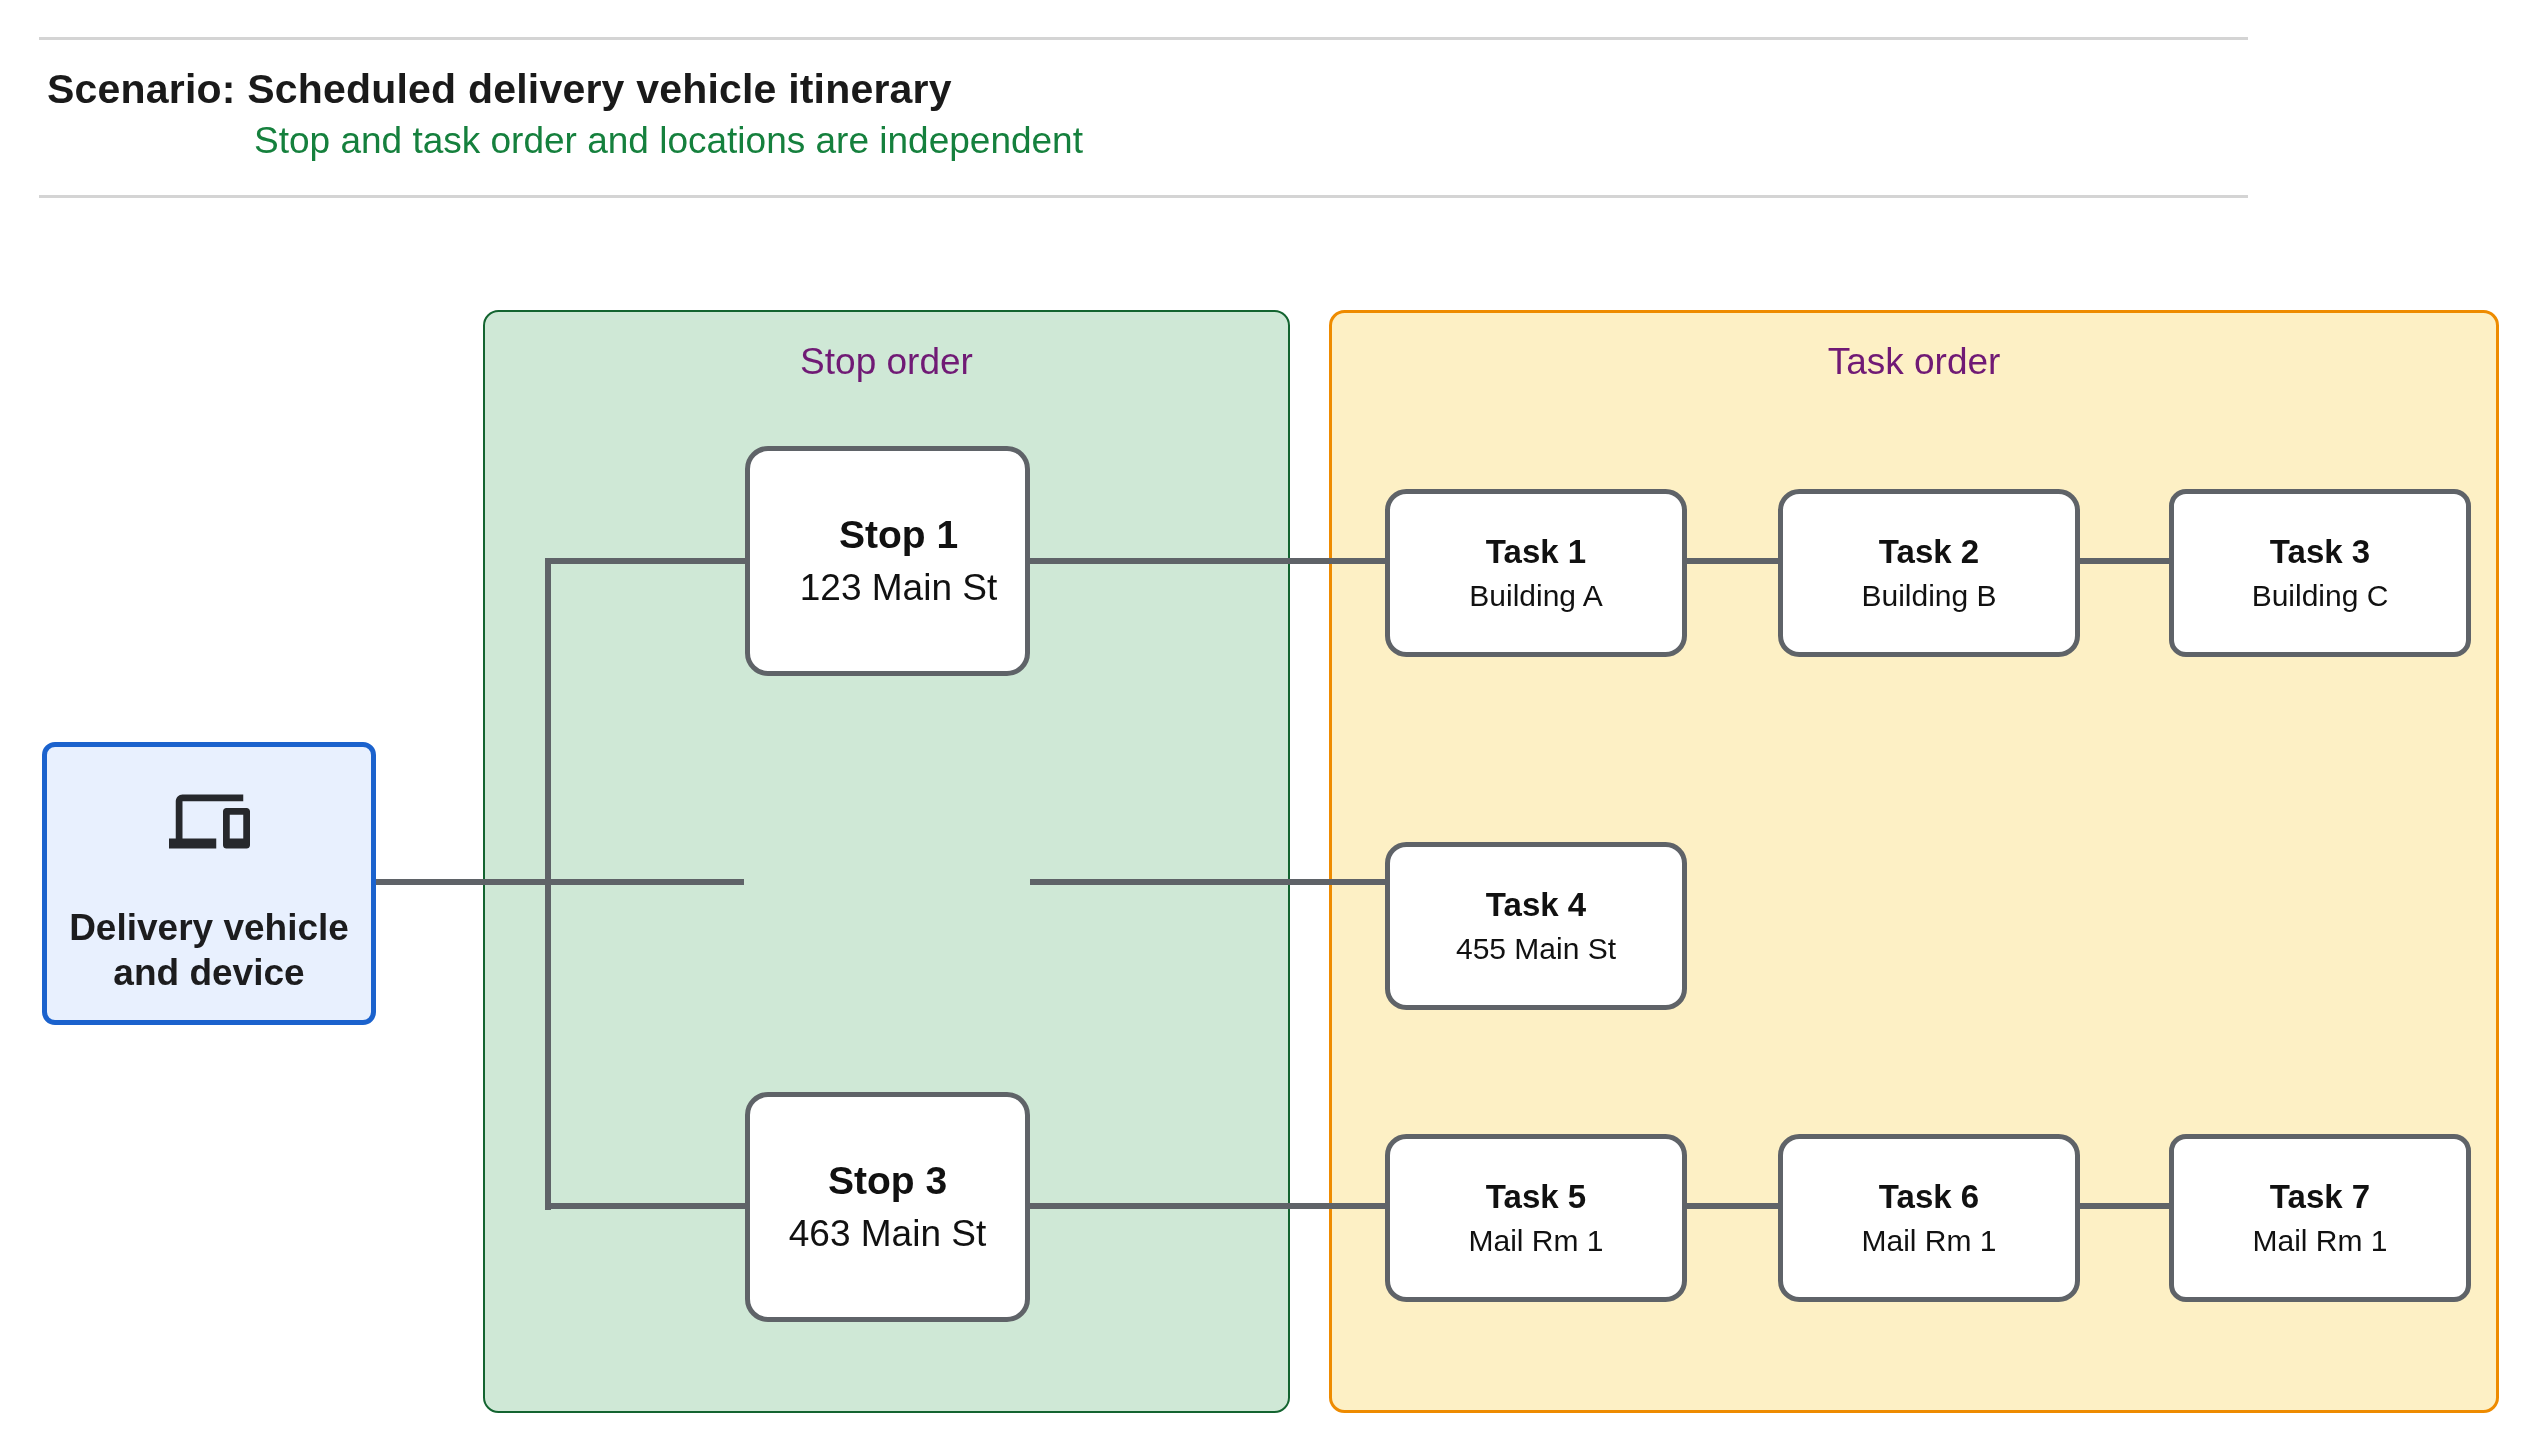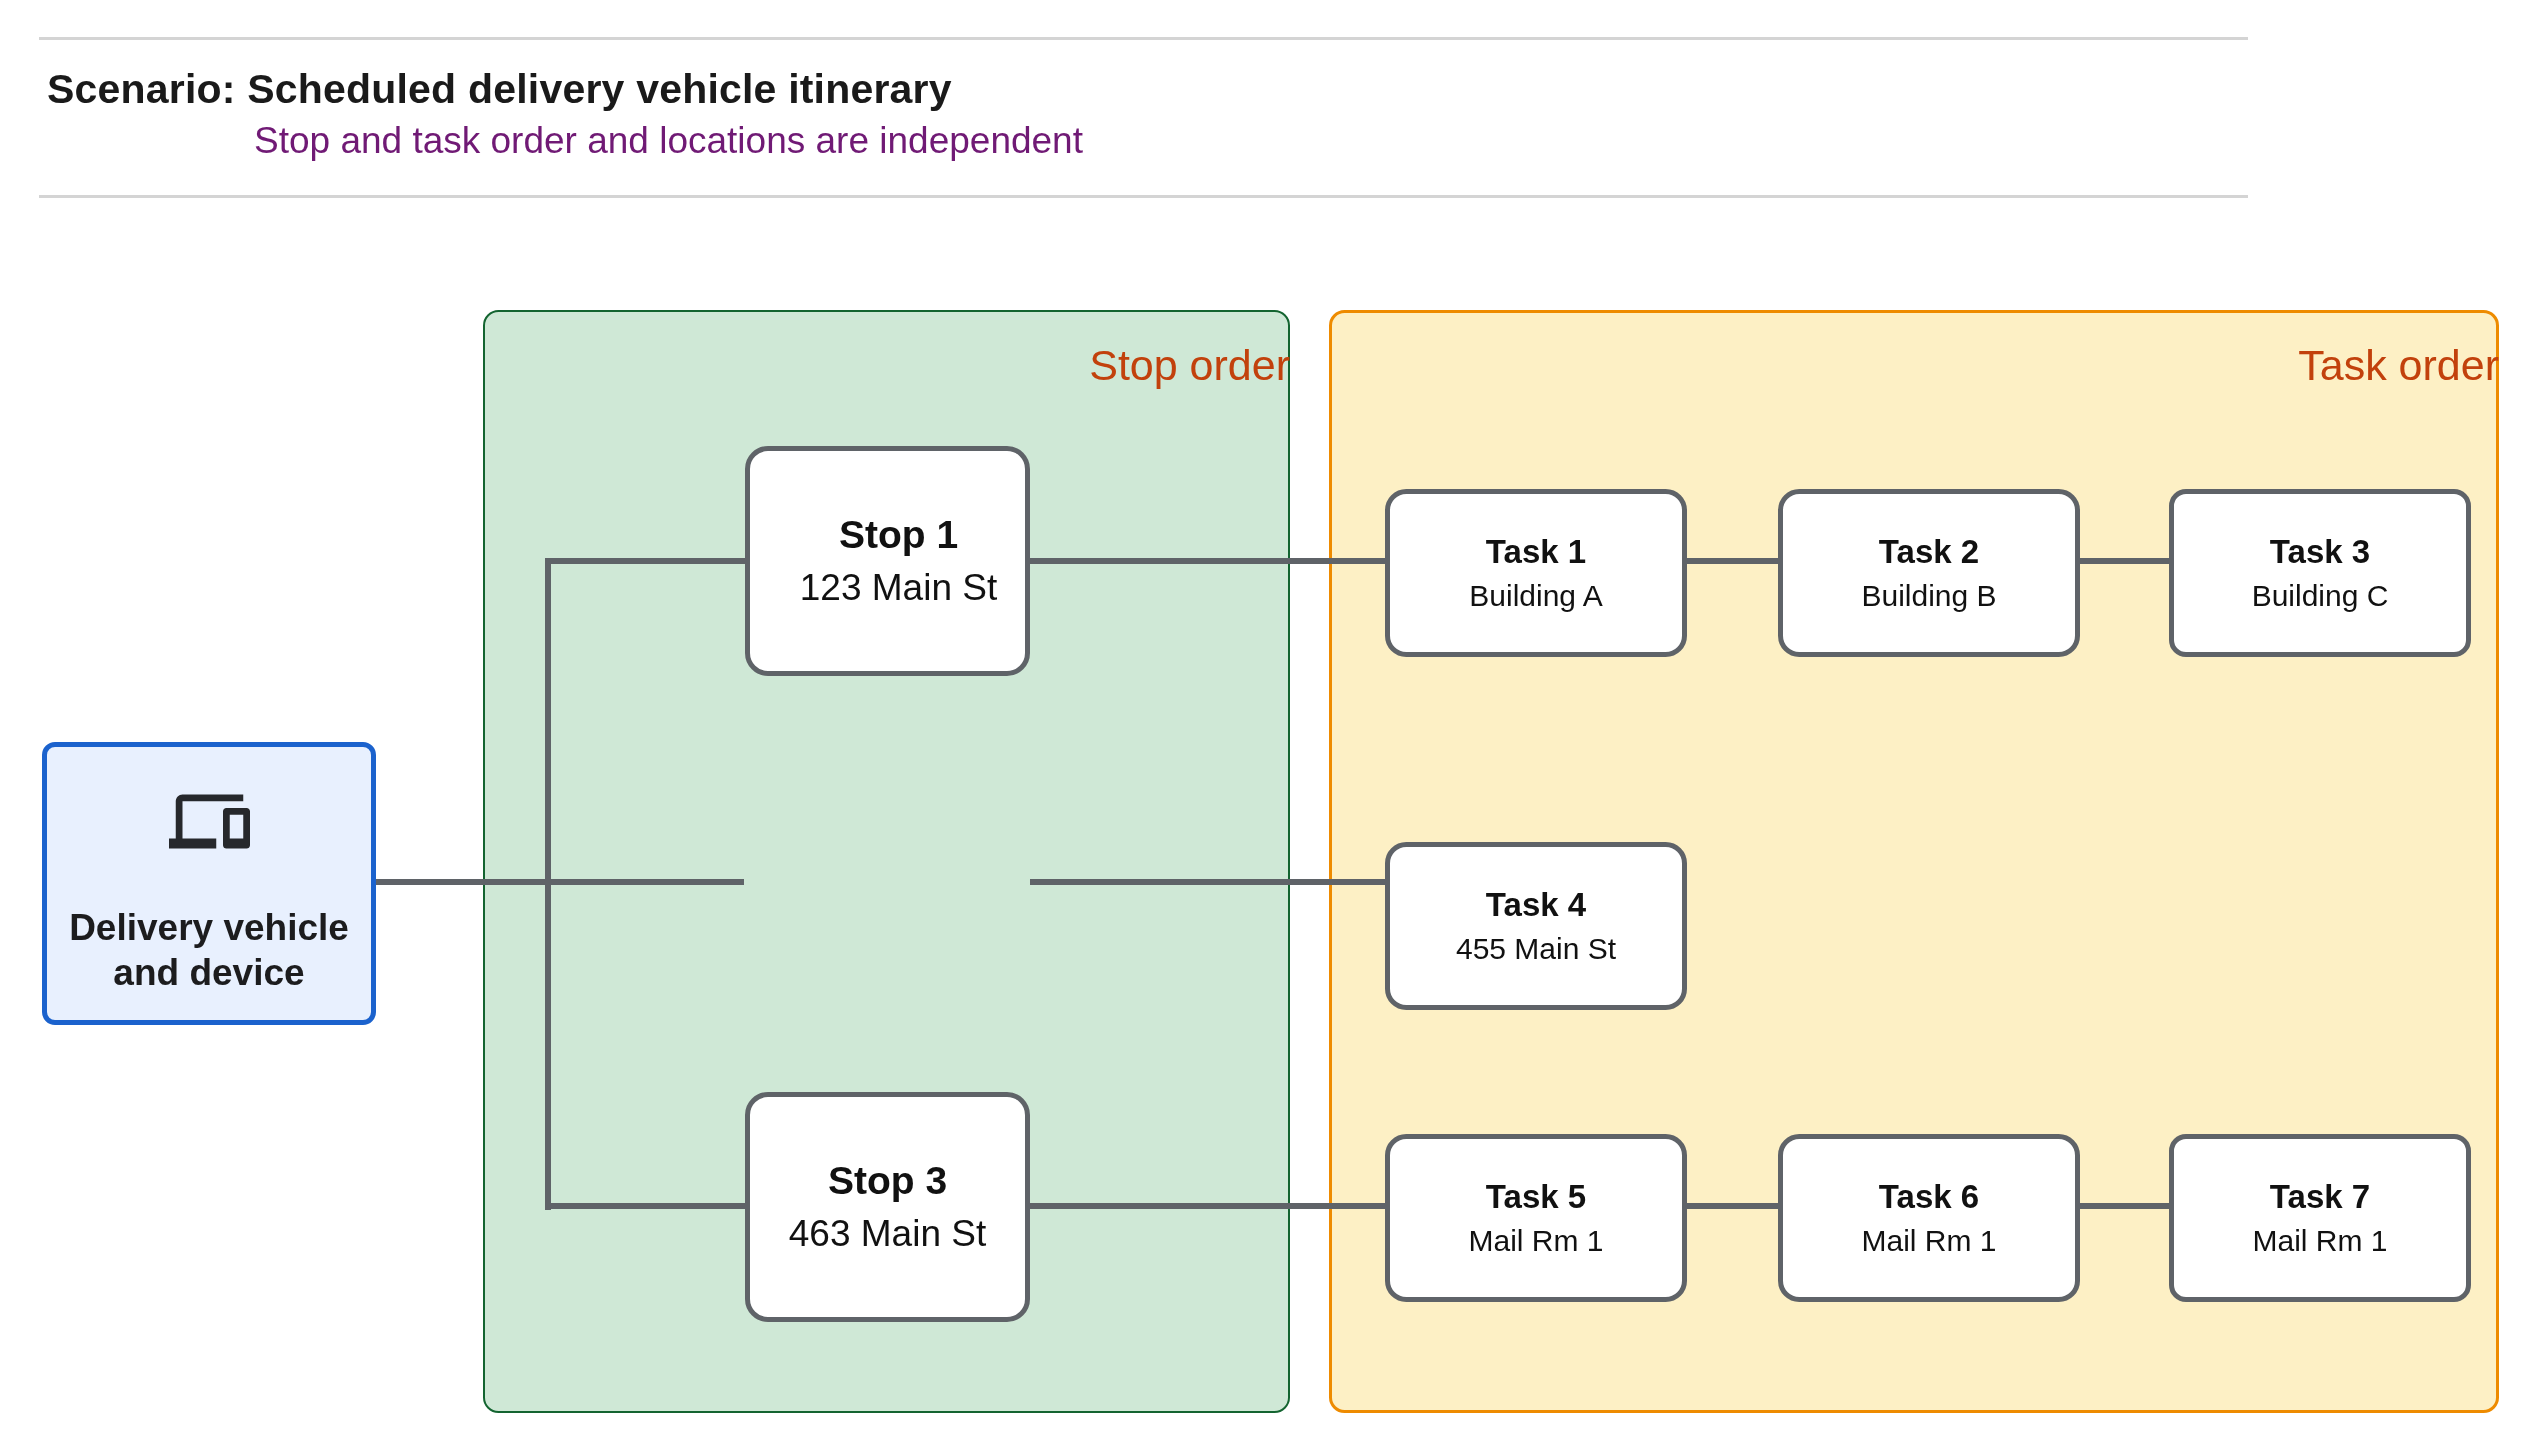--- a/index.html
+++ b/index.html
@@ -21,39 +21,39 @@
   .divider.top { top: 37px; }
   .divider.bottom { top: 195px; }
   .page-title {
     position: absolute; left: 47px; top: 66px;
     font-size: 41px; font-weight: 700; letter-spacing: 0.2px;
     color: #1a1a1a; white-space: nowrap;
   }
   .page-subtitle {
     position: absolute; left: 254px; top: 120px;
     font-size: 37px; font-weight: 400;
-    color: #701a75; white-space: nowrap;
+    color: #15803d; white-space: nowrap;
   }
 
   
   .panel { position: absolute; top: 310px; height: 1103px; border-radius: 15.5px; z-index: 1; }
   .panel.stop-order {
     left: 483px; width: 807px;
     background: var(--stop-panel-fill, #cfe8d6);
     border: 2.9px solid var(--stop-panel-border, #136430);
   }
   .panel.task-order {
     left: 1329px; width: 1170px;
     background: var(--task-panel-fill, #fdf0c5);
     border: 3.9px solid var(--task-panel-border, #ee8b00);
   }
   .panel-title {
     position: absolute; top: 341px; z-index: 2;
-    font-size: 43px; font-weight: 400; color: #c2410c;
-    text-align: right;
+    font-size: 37px; font-weight: 400; color: #701a75;
+    text-align: center;
   }
   .panel-title.stop-order { left: 483px; width: 807px; }
   .panel-title.task-order { left: 1329px; width: 1170px; }
 
   
   .line { position: absolute; background: var(--connector, #5f6368); z-index: 2; }
 
   
   .node {
     position: absolute; z-index: 3;

